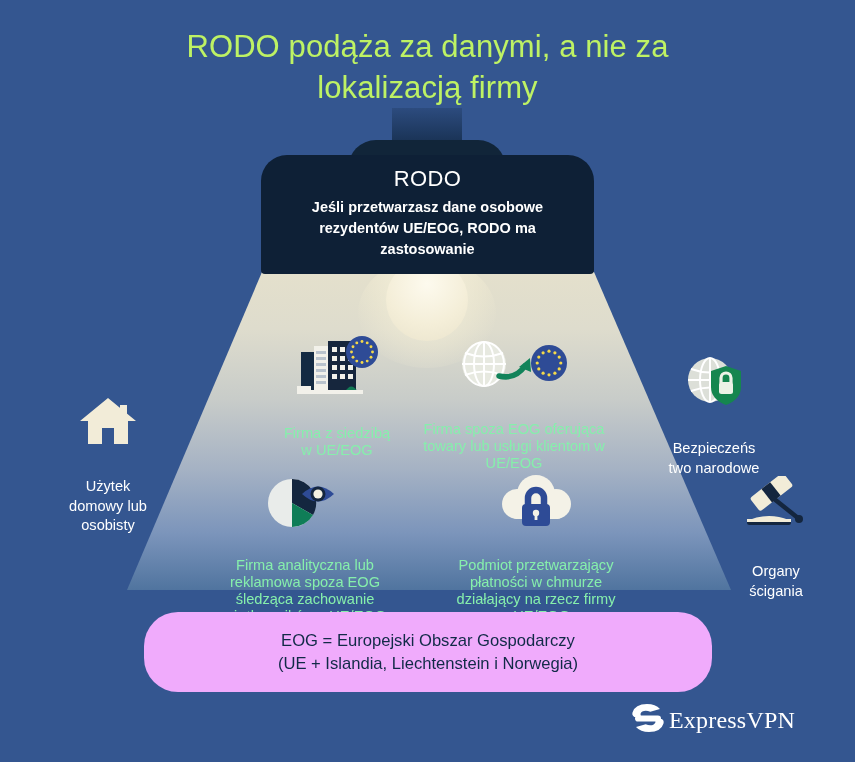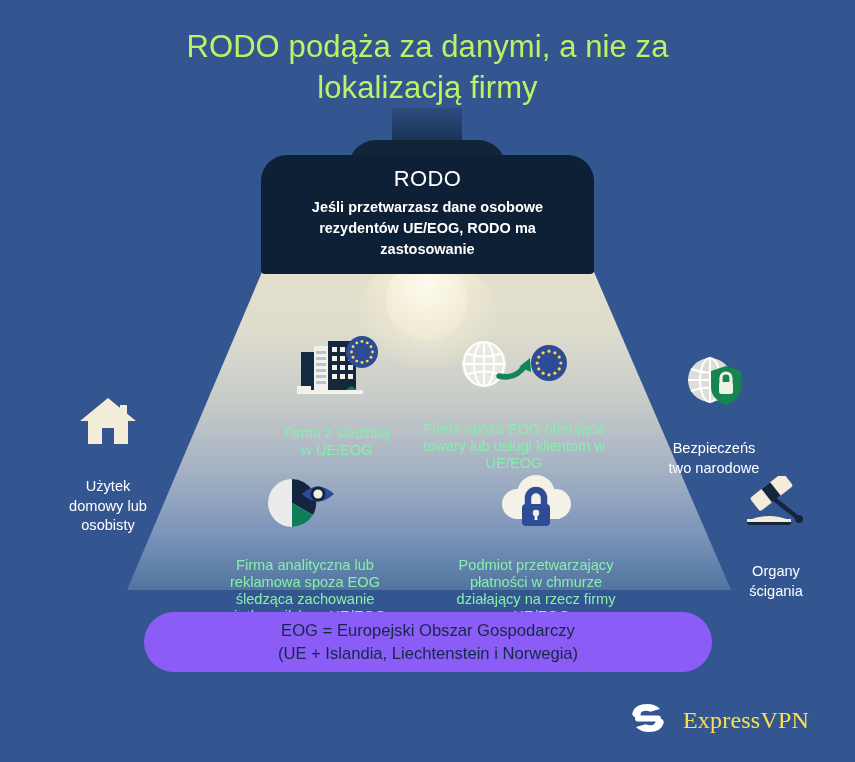--- a/index.html
+++ b/index.html
@@ -150,22 +150,22 @@
     display: block;
     margin: 0 auto 5px auto;
   }
 
   
   .pill {
     position: absolute;
     left: 144px;
     top: 612px;
     width: 568px;
-    height: 60px;
-    background: #8b5cf6;
+    height: 80px;
+    background: #f0abfc;
     border-radius: 34px;
     z-index: 35;
     display: flex;
     align-items: center;
     justify-content: center;
   }
   .pill-text {
     text-align: center;
     color: #112a47;
     font-size: 16.6px;
@@ -177,25 +177,25 @@
   .logo {
     position: absolute;
     left: 630px;
     top: 704px;
     height: 32px;
     display: flex;
     align-items: center;
     z-index: 35;
   }
   .logo-word {
-    color: #fde047;
+    color: #ffffff;
     font-family: "Liberation Serif", serif;
     font-size: 24px;
     letter-spacing: .2px;
-    margin-left: 17px;
+    margin-left: 3px;
     white-space: nowrap;
   }
 </style>
 </head>
 <body>
 
 <div id="infographic">
 
   <div class="title">RODO podąża za danymi, a nie za
 lokalizacją firmy</div>

